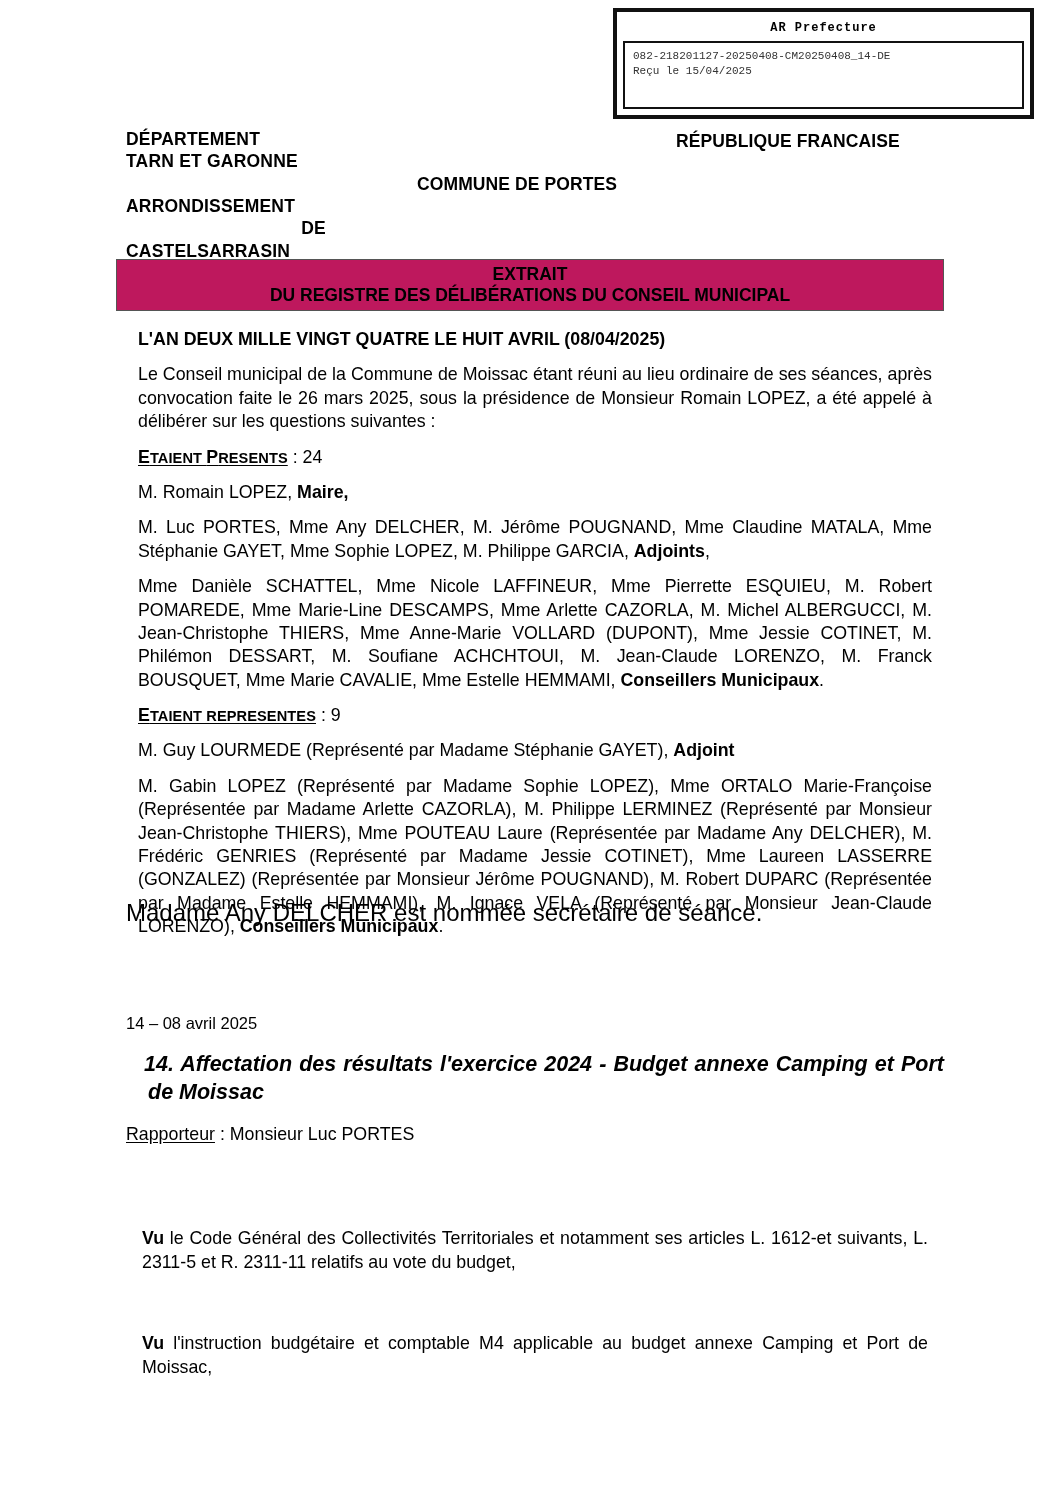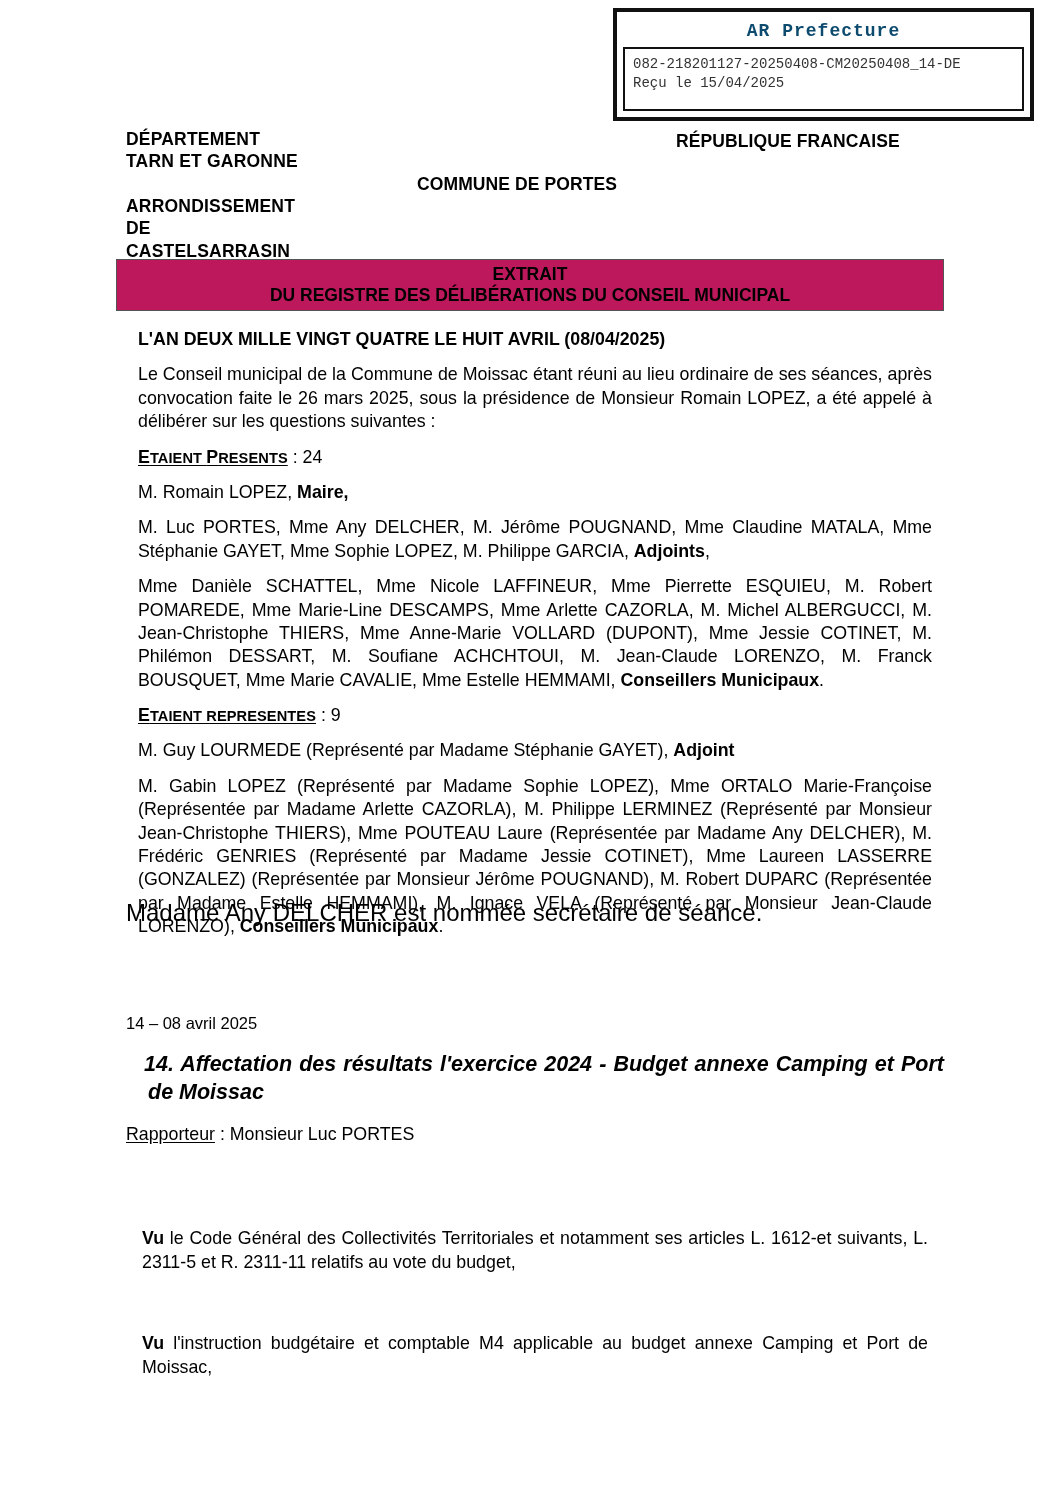--- a/index.html
+++ b/index.html
@@ -27,51 +27,51 @@
     top: 8px;
     width: 421px;
     box-sizing: border-box;
     border: 4px solid #111111;
     background: #ffffff;
     padding: 5px 6px 6px 6px;
   }
   .stamp-title {
     font-family: "Liberation Mono", monospace;
     font-weight: bold;
-    font-size: 18px;
+    font-size: 12px;
     text-align: center;
     letter-spacing: 1px;
     padding: 4px 0 6px 0;
-    color: #0c4a6e;
+    color: #000000;
   }
   .stamp-body {
     border: 2px solid #111111;
-    padding: 6px 8px 16px 8px;
+    padding: 6px 8px 28px 8px;
     font-family: "Liberation Mono", monospace;
-    font-size: 14px;
+    font-size: 11px;
     line-height: 1.35;
     color: #333333;
     white-space: pre-line;
   }
 
   
   .hdr-left {
     position: absolute;
     left: 126px;
     top: 128px;
     width: 200px;
     font-weight: bold;
     font-size: 17.5px;
     line-height: 1.28;
     letter-spacing: 0.2px;
   }
   .hdr-left .dep-line { text-align: left; }
   .hdr-left .spacer { height: 22px; }
   .hdr-left .arr-line { text-align: left; }
-  .hdr-left .de-line { text-align: left; }
+  .hdr-left .de-line { text-align: right; }
   .hdr-left .cast-line { text-align: left; }
 
   .hdr-republique {
     position: absolute;
     left: 676px;
     top: 131px;
     font-weight: bold;
     font-size: 17.5px;
     letter-spacing: 0.1px;
   }

